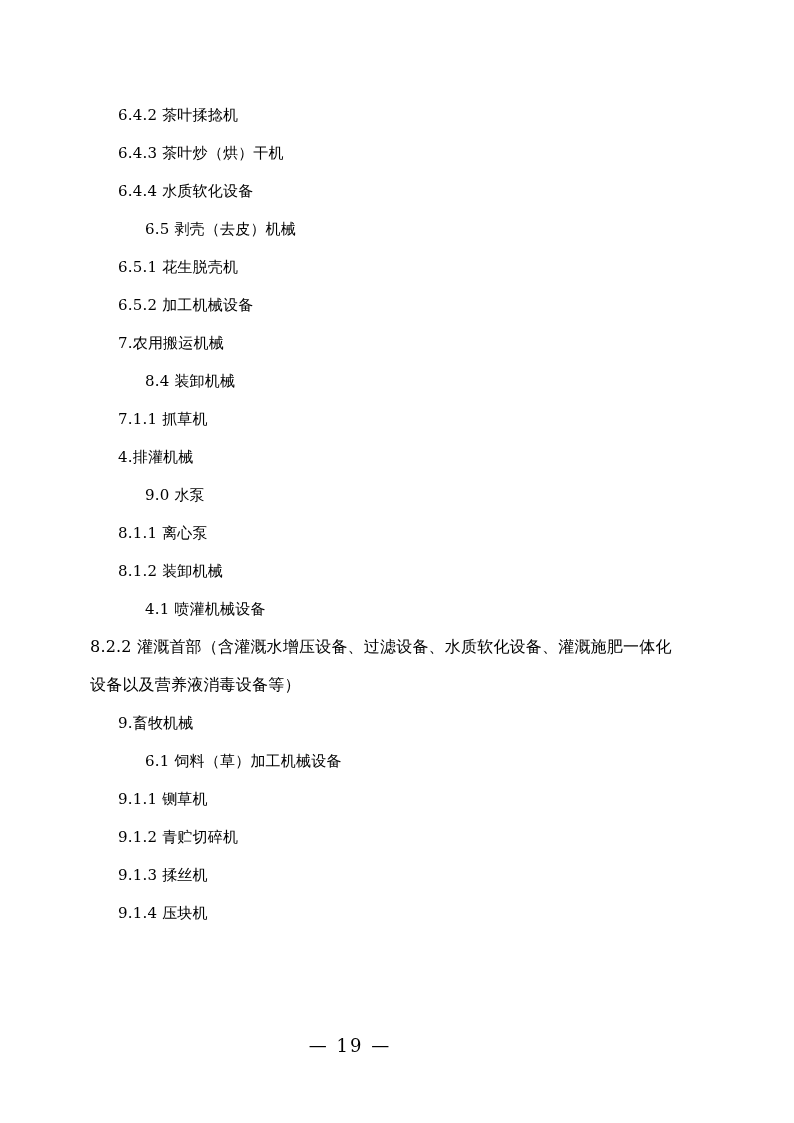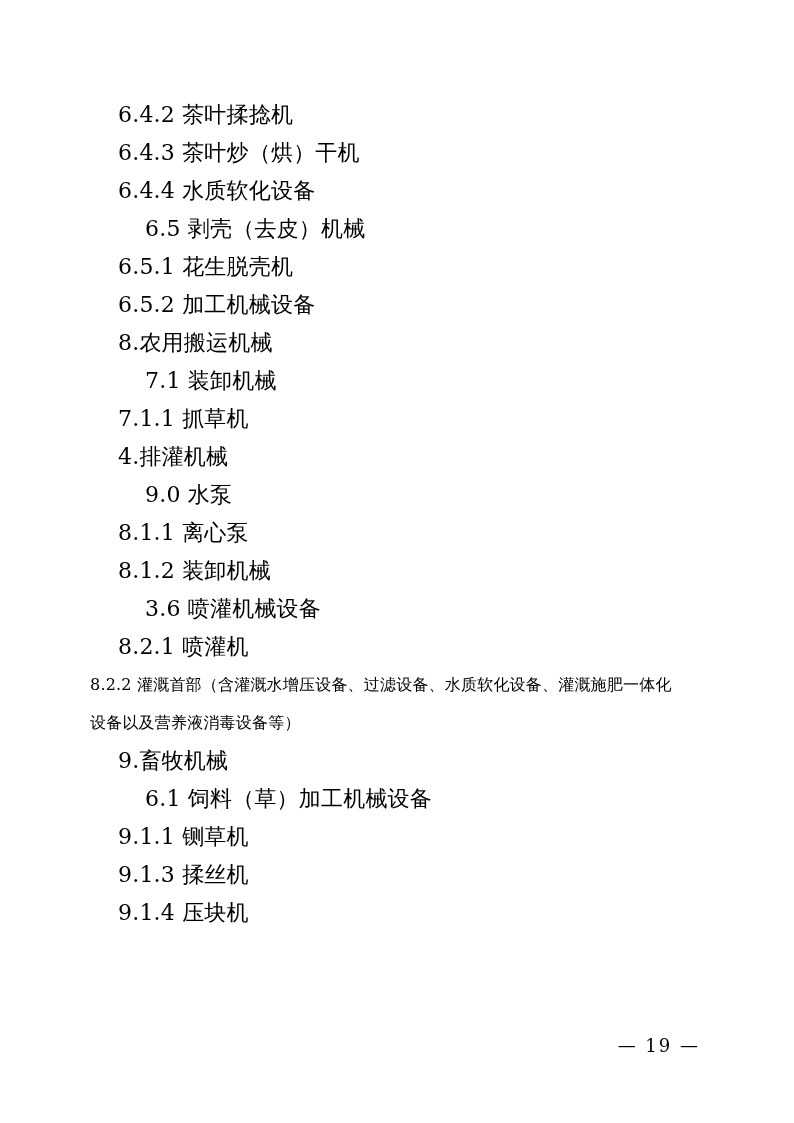--- a/index.html
+++ b/index.html
@@ -23,21 +23,21 @@
     background: #ffffff;
     overflow: hidden;
   }
   .content {
     position: absolute;
     left: 118px;
     top: 96px;
     width: 562px;
   }
   .line {
-    font-size: 22px;
+    font-size: 15px;
     line-height: 38px;
     letter-spacing: 0.2px;
     white-space: pre-wrap;
     word-break: break-all;
   }
   .indent-0 { text-indent: 0; }
   .indent-1 { text-indent: 27px; }
   .para {
     font-size: 16px;
     line-height: 38px;
@@ -45,52 +45,52 @@
     text-indent: 0;
     margin-left: -28px;
     width: 590px;
     word-break: break-all;
   }
   .page-number {
     position: absolute;
     left: 0;
     top: 1035px;
     width: 700px;
-    text-align: right;
+    text-align: center;
     font-size: 18px;
     letter-spacing: 2px;
     font-family: "DejaVu Serif", "Liberation Serif", serif;
   }
 </style>
 </head>
 <body>
 
 <div class="page">
   <div class="content">
 
     <div class="line indent-0">6.4.2 茶叶揉捻机</div>
     <div class="line indent-0">6.4.3 茶叶炒（烘）干机</div>
     <div class="line indent-0">6.4.4 水质软化设备</div>
     <div class="line indent-1">6.5 剥壳（去皮）机械</div>
     <div class="line indent-0">6.5.1 花生脱壳机</div>
     <div class="line indent-0">6.5.2 加工机械设备</div>
-    <div class="line indent-0">8.农用搬运机械</div>
-    <div class="line indent-1">7.1 装卸机械</div>
+    <div class="line indent-0">7.农用搬运机械</div>
+    <div class="line indent-1">8.4 装卸机械</div>
     <div class="line indent-0">7.1.1 抓草机</div>
     <div class="line indent-0">4.排灌机械</div>
     <div class="line indent-1">9.0 水泵</div>
     <div class="line indent-0">8.1.1 离心泵</div>
     <div class="line indent-0">8.1.2 装卸机械</div>
-    <div class="line indent-1">3.6 喷灌机械设备</div>
-    <div class="line indent-0">8.2.1 喷灌机</div>
+    <div class="line indent-1">4.1 喷灌机械设备</div>
 
     <div class="para">8.2.2 灌溉首部（含灌溉水增压设备、过滤设备、水质软化设备、灌溉施肥一体化设备以及营养液消毒设备等）</div>
 
     <div class="line indent-0">9.畜牧机械</div>
     <div class="line indent-1">6.1 饲料（草）加工机械设备</div>
     <div class="line indent-0">9.1.1 铡草机</div>
+    <div class="line indent-0">9.1.2 青贮切碎机</div>
     <div class="line indent-0">9.1.3 揉丝机</div>
     <div class="line indent-0">9.1.4 压块机</div>
 
   </div>
 
   <div class="page-number">— 19 —</div>
 </div>
 
 </body></html>

